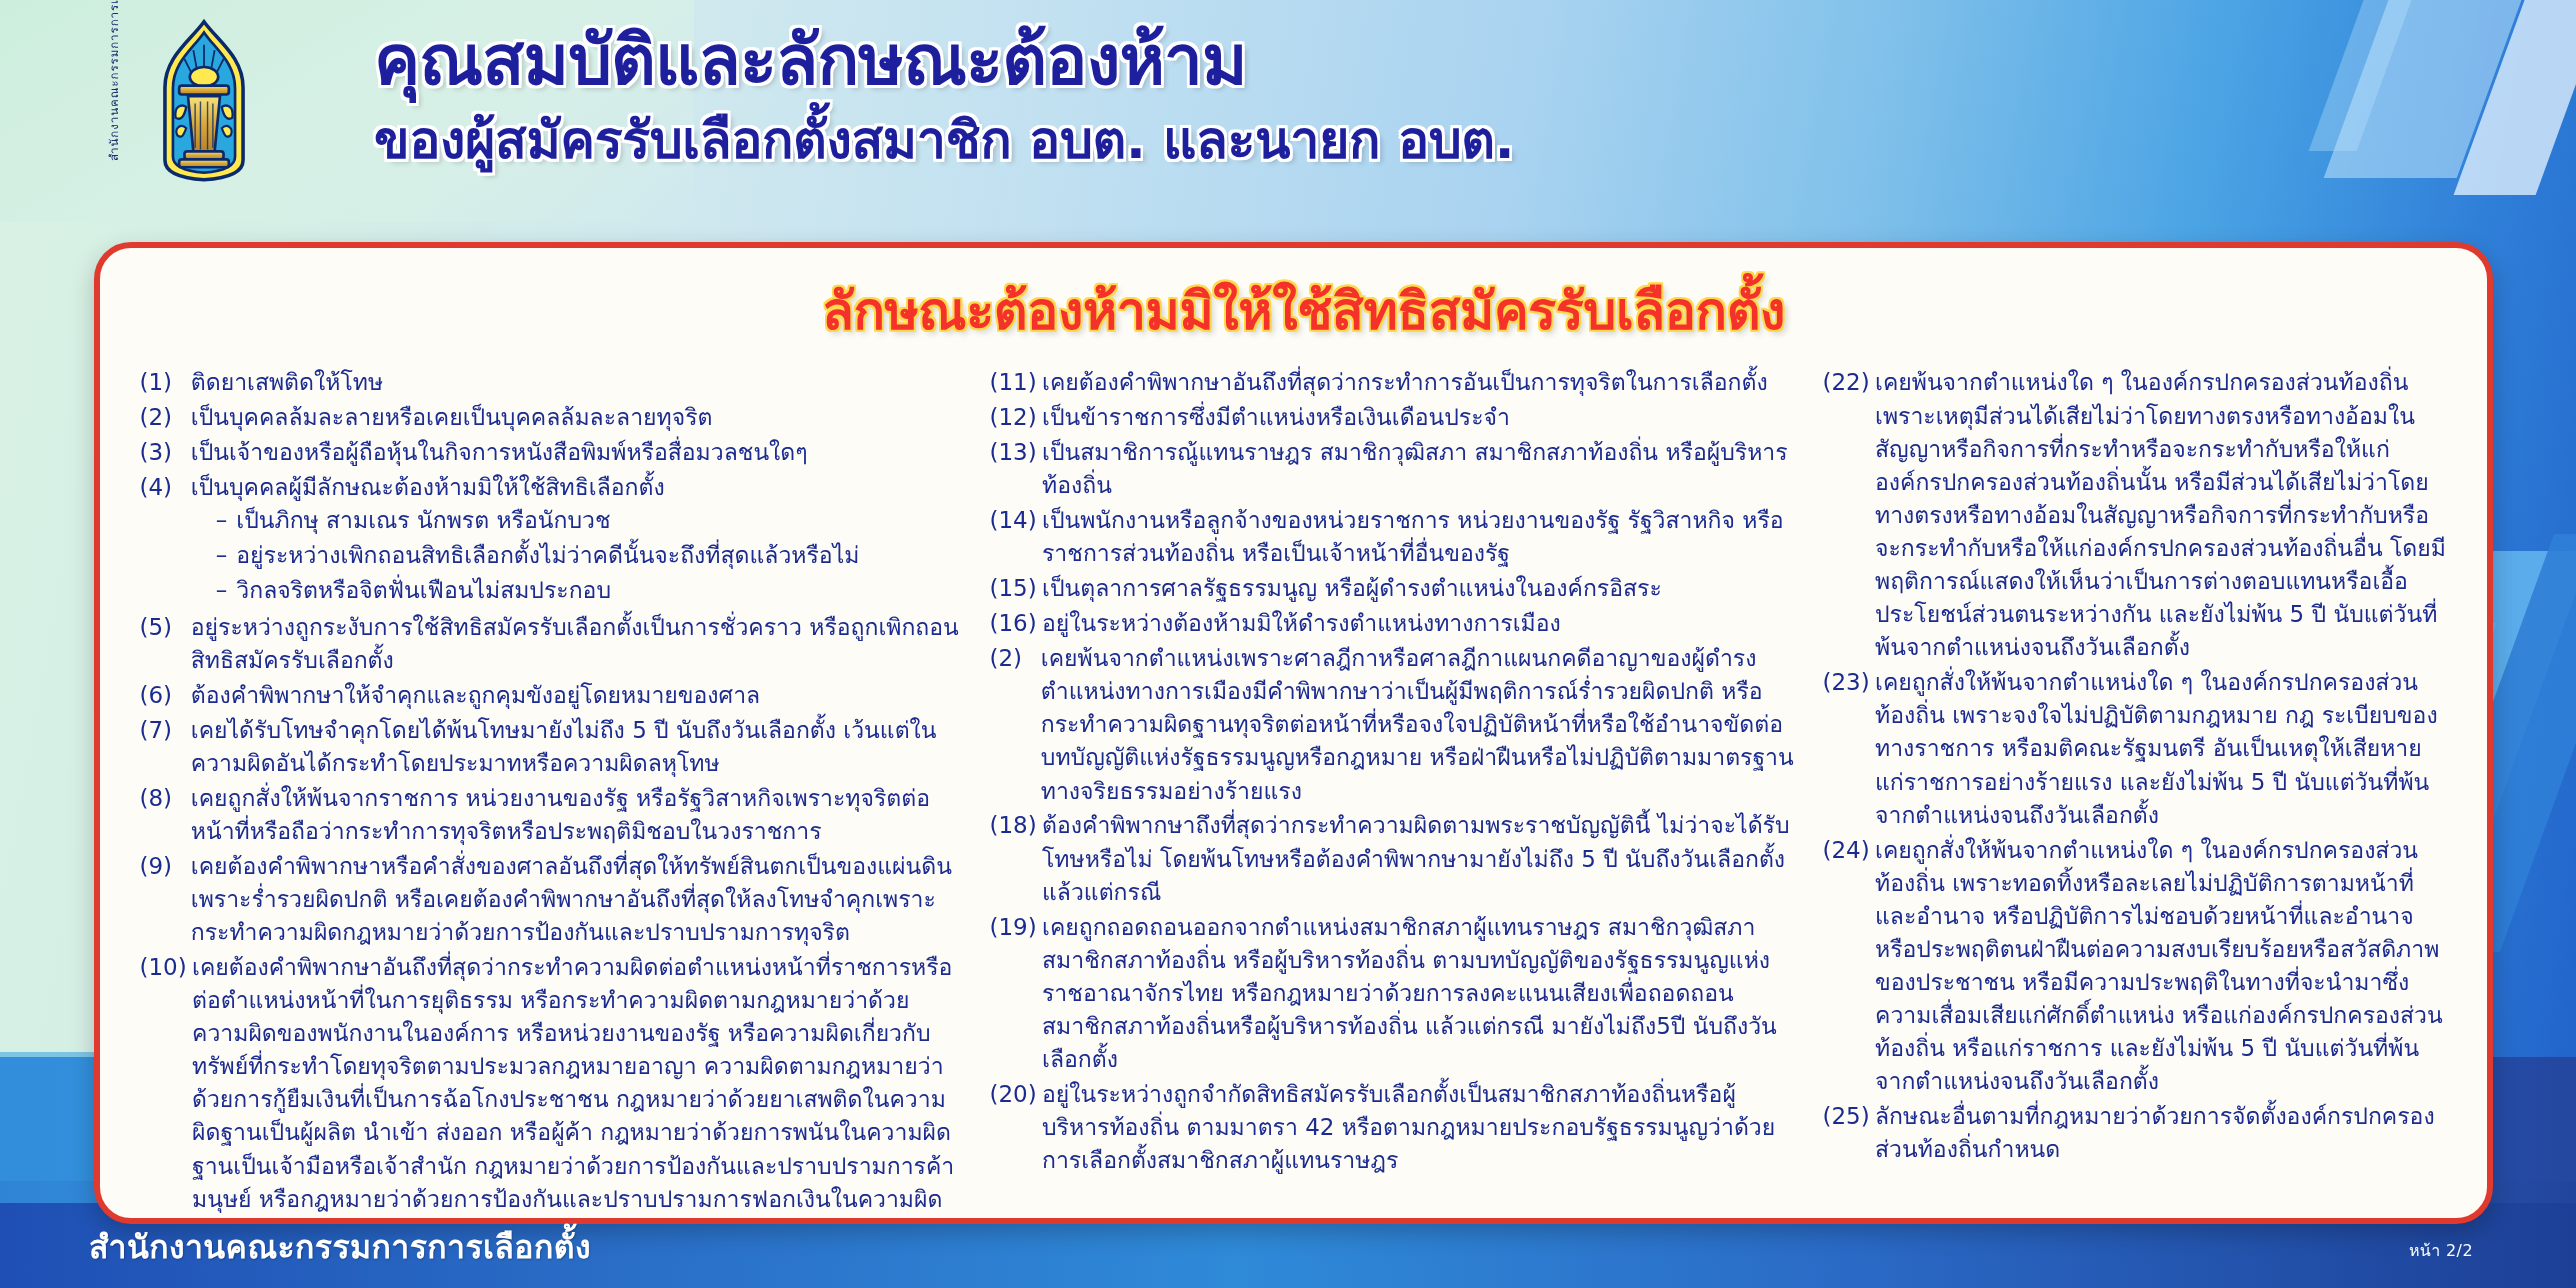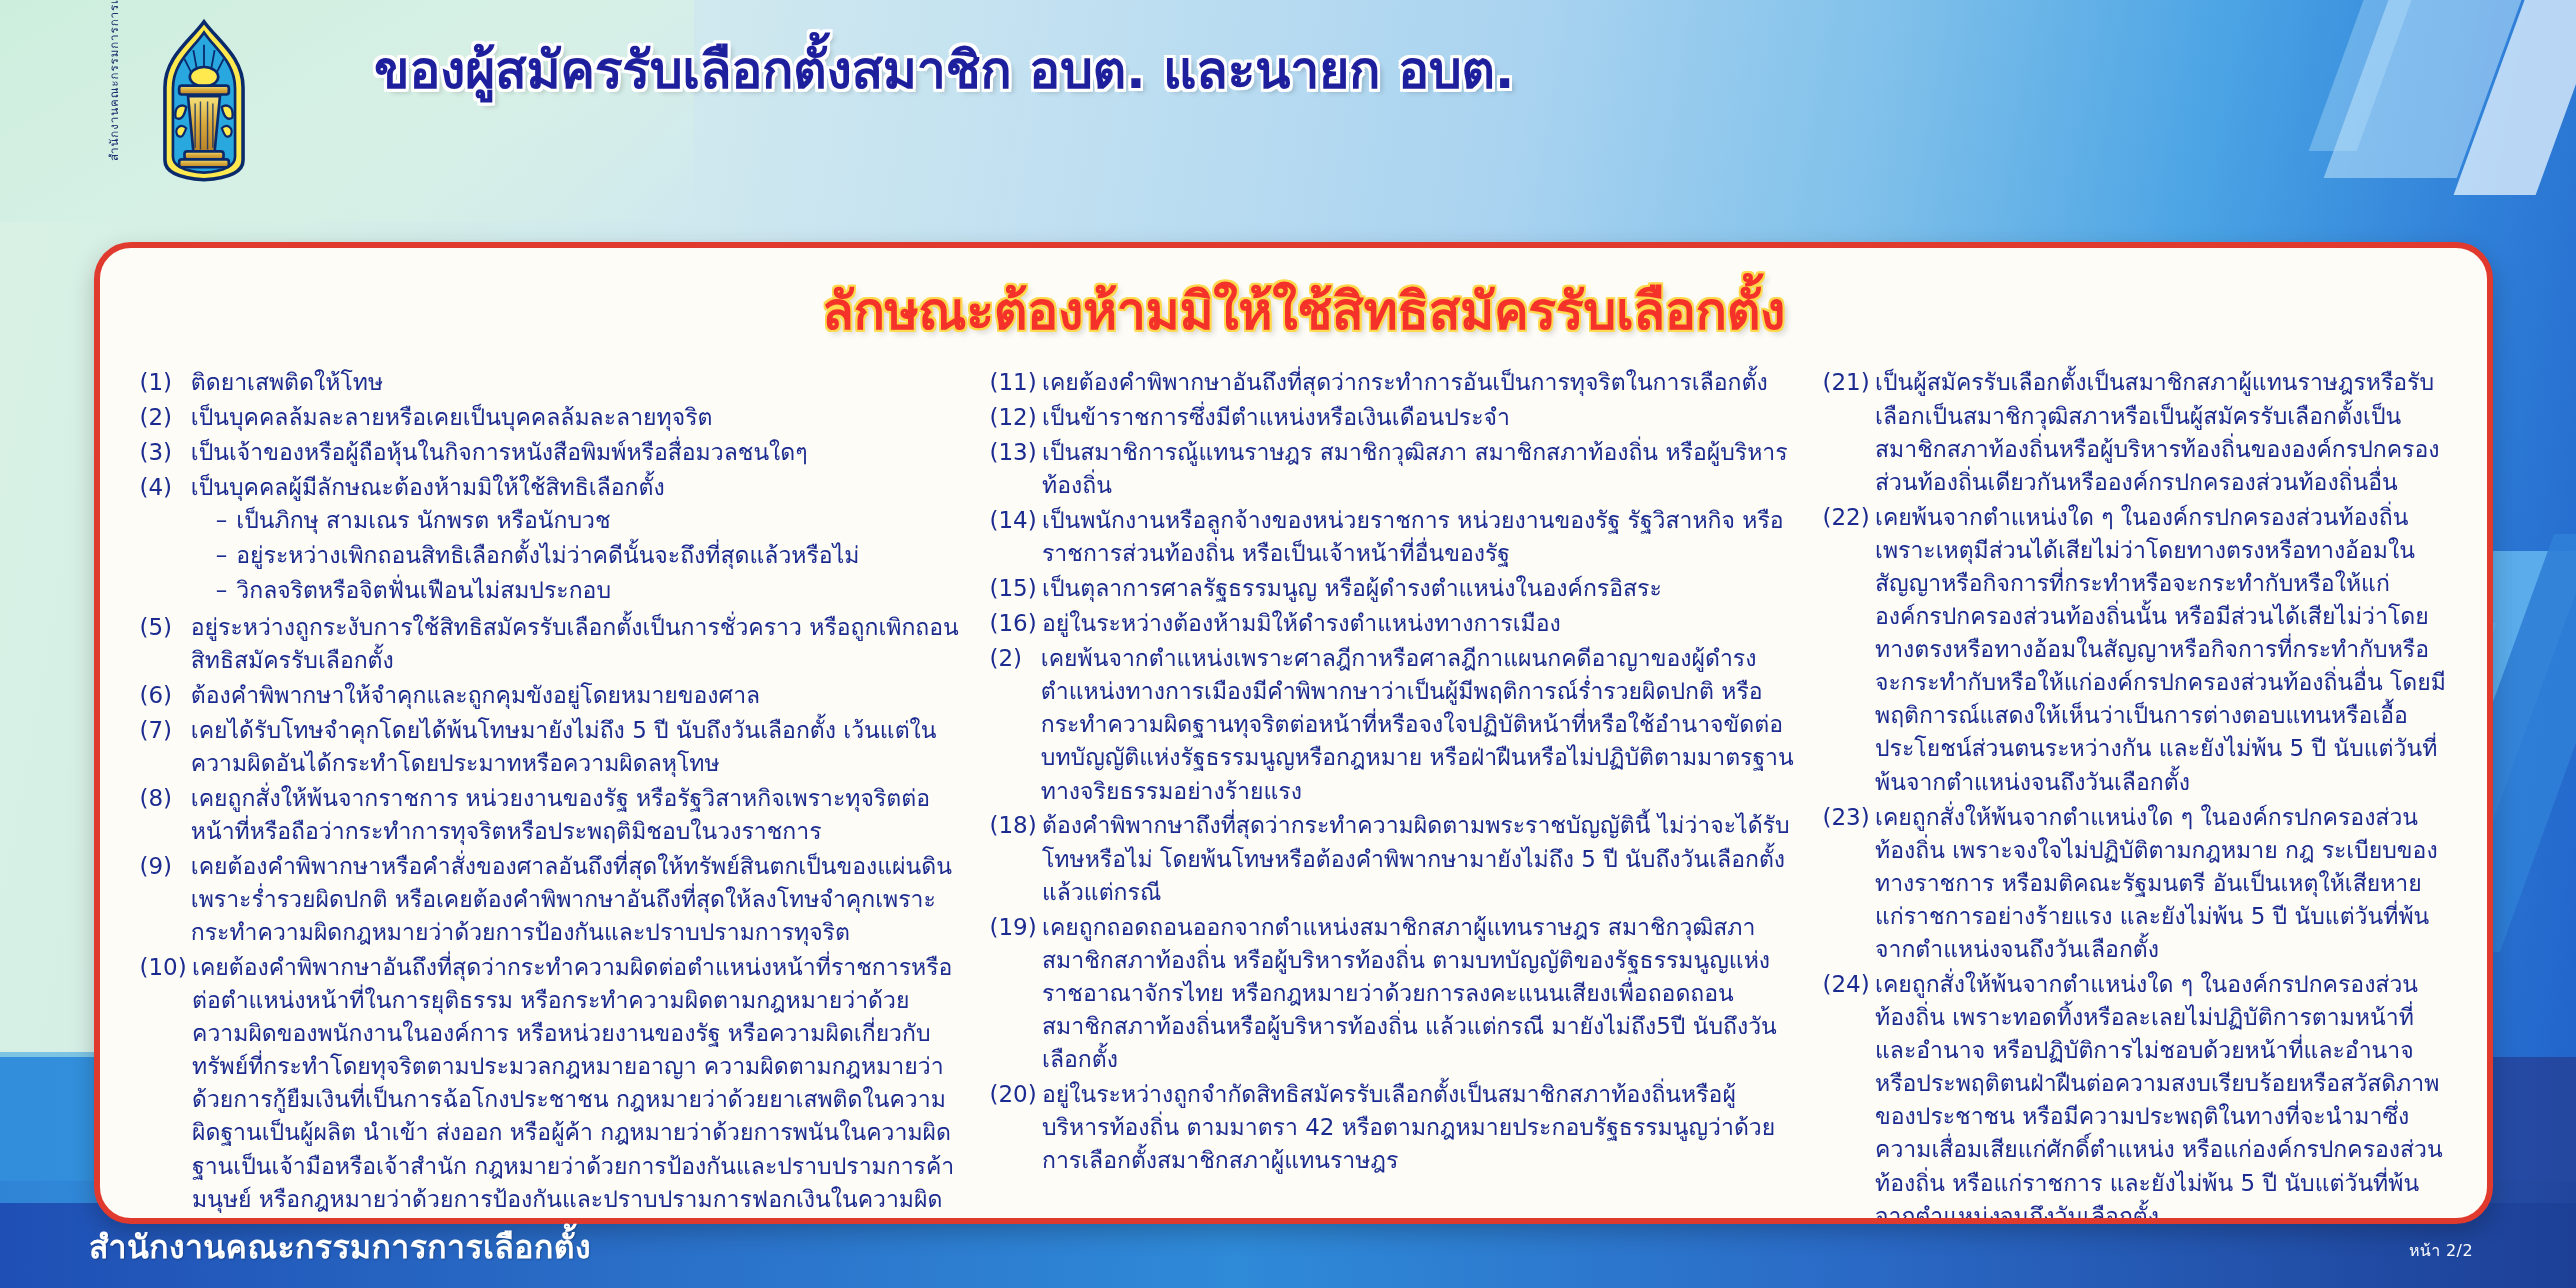--- a/index.html
+++ b/index.html
@@ -152,20 +152,21 @@
         <path d="M48 112 C46 100 54 96 60 100 C58 110 54 116 48 112 Z" fill="#ffe94f" stroke="#0a2a6b" stroke-width="2.6"></path>
         <path d="M112 112 C114 100 106 96 100 100 C102 110 106 116 112 112 Z" fill="#ffe94f" stroke="#0a2a6b" stroke-width="2.6"></path>
         <path d="M50 132 C46 124 54 118 60 124 C57 132 55 136 50 132 Z" fill="#ffe94f" stroke="#0a2a6b" stroke-width="2.4"></path>
         <path d="M110 132 C114 124 106 118 100 124 C103 132 105 136 110 132 Z" fill="#ffe94f" stroke="#0a2a6b" stroke-width="2.4"></path>
         <rect x="58" y="150" width="44" height="9" rx="3" fill="url(#gold)" stroke="#0a2a6b" stroke-width="3"></rect>
         <rect x="52" y="159" width="56" height="9" rx="3" fill="url(#gold)" stroke="#0a2a6b" stroke-width="3"></rect>
       </svg>
     </div>
 
     <div class="title-wrap">
+      <div class="title1">คุณสมบัติและลักษณะต้องห้าม</div>
       <div class="title2">ของผู้สมัครรับเลือกตั้งสมาชิก อบต. และนายก อบต.</div>
     </div>
   </div>
 
   <div class="card">
     <div class="card-head">
       <span class="redhead">ลักษณะต้องห้ามมิให้ใช้สิทธิสมัครรับเลือกตั้ง</span>
     </div>
 
     <div class="cols">
@@ -266,24 +267,20 @@
             </li>
             <li>
               <span class="num">(20)</span>
               <span class="txt">อยู่ในระหว่างถูกจำกัดสิทธิสมัครรับเลือกตั้งเป็นสมาชิกสภาท้องถิ่นหรือผู้บริหารท้องถิ่น ตามมาตรา 42 หรือตามกฎหมายประกอบรัฐธรรมนูญว่าด้วยการเลือกตั้งสมาชิกสภาผู้แทนราษฎร</span>
             </li>
           </ul>
       </div>
       <div class="col c3">
         <ul class="items">
             <li>
-              <span class="num">(21)</span>
-              <span class="txt">เป็นผู้สมัครรับเลือกตั้งเป็นสมาชิกสภาผู้แทนราษฎรหรือรับเลือกเป็นสมาชิกวุฒิสภาหรือเป็นผู้สมัครรับเลือกตั้งเป็นสมาชิกสภาท้องถิ่นหรือผู้บริหารท้องถิ่นขององค์กรปกครองส่วนท้องถิ่นเดียวกันหรือองค์กรปกครองส่วนท้องถิ่นอื่น</span>
-            </li>
-            <li>
               <span class="num">(22)</span>
               <span class="txt">เคยพ้นจากตำแหน่งใด ๆ ในองค์กรปกครองส่วนท้องถิ่น เพราะเหตุมีส่วนได้เสียไม่ว่าโดยทางตรงหรือทางอ้อมในสัญญาหรือกิจการที่กระทำหรือจะกระทำกับหรือให้แก่องค์กรปกครองส่วนท้องถิ่นนั้น หรือมีส่วนได้เสียไม่ว่าโดยทางตรงหรือทางอ้อมในสัญญาหรือกิจการที่กระทำกับหรือจะกระทำกับหรือให้แก่องค์กรปกครองส่วนท้องถิ่นอื่น โดยมีพฤติการณ์แสดงให้เห็นว่าเป็นการต่างตอบแทนหรือเอื้อประโยชน์ส่วนตนระหว่างกัน และยังไม่พ้น 5 ปี นับแต่วันที่พ้นจากตำแหน่งจนถึงวันเลือกตั้ง</span>
             </li>
             <li>
               <span class="num">(23)</span>
               <span class="txt">เคยถูกสั่งให้พ้นจากตำแหน่งใด ๆ ในองค์กรปกครองส่วนท้องถิ่น เพราะจงใจไม่ปฏิบัติตามกฎหมาย กฎ ระเบียบของทางราชการ หรือมติคณะรัฐมนตรี อันเป็นเหตุให้เสียหายแก่ราชการอย่างร้ายแรง และยังไม่พ้น 5 ปี นับแต่วันที่พ้นจากตำแหน่งจนถึงวันเลือกตั้ง</span>
             </li>
             <li>
               <span class="num">(24)</span>
               <span class="txt">เคยถูกสั่งให้พ้นจากตำแหน่งใด ๆ ในองค์กรปกครองส่วนท้องถิ่น เพราะทอดทิ้งหรือละเลยไม่ปฏิบัติการตามหน้าที่และอำนาจ หรือปฏิบัติการไม่ชอบด้วยหน้าที่และอำนาจ หรือประพฤติตนฝ่าฝืนต่อความสงบเรียบร้อยหรือสวัสดิภาพของประชาชน หรือมีความประพฤติในทางที่จะนำมาซึ่งความเสื่อมเสียแก่ศักดิ์ตำแหน่ง หรือแก่องค์กรปกครองส่วนท้องถิ่น หรือแก่ราชการ และยังไม่พ้น 5 ปี นับแต่วันที่พ้นจากตำแหน่งจนถึงวันเลือกตั้ง</span>

